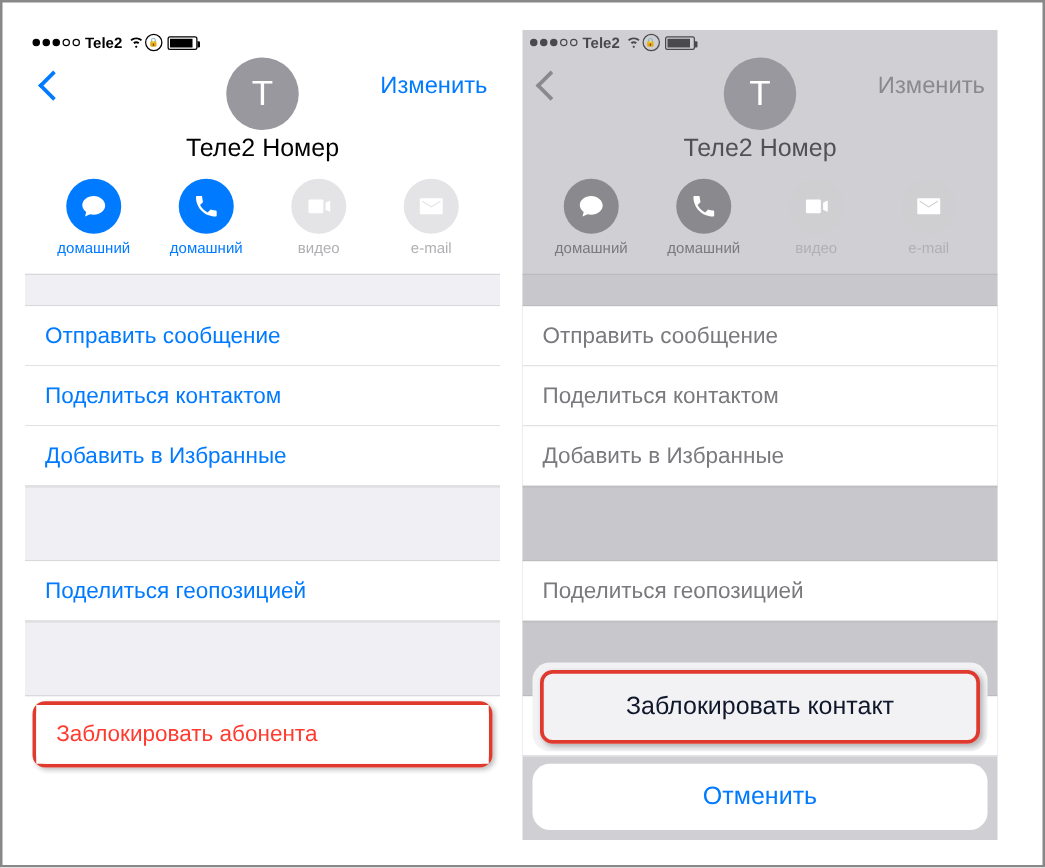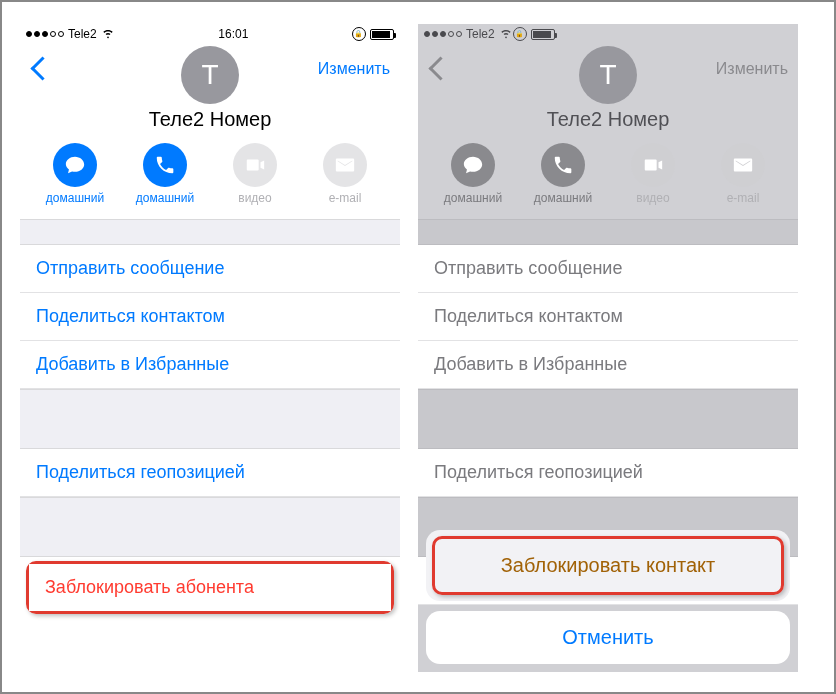--- a/index.html
+++ b/index.html
@@ -29,21 +29,21 @@
     overflow: hidden;
     font-size: 16px;
     color: #000;
   }
   .status-bar {
     height: 20px;
     display: flex;
     align-items: center;
     padding: 0 6px;
     font-size: 12px;
-    font-weight: 400;
+    font-weight: 700;
     color: #000;
   }
   .status-left { display: flex; align-items: center; gap: 4px; }
   .status-center { flex: 1; text-align: center; }
   .status-right { display: flex; align-items: center; gap: 4px; }
   .signal-dots { display: flex; gap: 2px; }
   .dot { width: 6px; height: 6px; border-radius: 50%; border: 1px solid #000; }
   .dot.filled { background: #000; }
   .battery {
     width: 24px; height: 11px; border: 1px solid #000; border-radius: 2px;
@@ -67,21 +67,21 @@
     padding: 0 10px;
   }
   .back-chevron {
     width: 14px; height: 24px; position: relative;
   }
   .back-chevron::before {
     content: ""; position: absolute; width: 14px; height: 14px;
     border-left: 3px solid #007aff; border-bottom: 3px solid #007aff;
     transform: rotate(45deg); top: 3px; left: 4px;
   }
-  .edit-btn { color: #007aff; font-size: 16px; }
+  .edit-btn { color: #007aff; font-size: 19px; }
 
   .avatar {
     width: 58px; height: 58px; border-radius: 50%; background: #98989e;
     color: #fff; display: flex; align-items: center; justify-content: center;
     font-size: 28px; margin: -48px auto 4px; 
   }
   .avatar-wrap { text-align:center; }
   .contact-name { text-align: center; font-size: 20px; font-weight: 400; margin-bottom: 12px; }
 
   .action-row {
@@ -134,21 +134,21 @@
   .sheet-card {
     background: #f2f2f5; border-radius: 14px; overflow: hidden; margin-bottom: 10px;
   }
   .sheet-msg {
     font-size: 13.5px; color: #8a8a8e; text-align: center; padding: 14px 20px 12px;
     border-bottom: 1px solid #dcdce0; line-height: 1.45;
   }
   .sheet-action {
     text-align: center; padding: 15px 0; font-size: 20px;
   }
-  .sheet-action.destructive { color: #a16207; }
+  .sheet-action.destructive { color: #0f172a; }
   .sheet-cancel {
     background: #fff; border-radius: 14px; text-align: center;
     padding: 15px 0; font-size: 20px; color: #007aff; font-weight: 400;
   }
 
   
   .ico { width: 22px; height: 22px; fill: currentColor; }
 </style>
 </head>
 <body>
@@ -166,21 +166,20 @@
               <span class="dot"></span>
               <span class="dot"></span>
         </div>
         <span>Tele2</span>
         <span>
           <svg class="ico" style="width:14px;height:14px" viewBox="0 0 24 24">
                 <path d="M12 18c.8 0 1.5.7 1.5 1.5S12.8 21 12 21s-1.5-.7-1.5-1.5S11.2 18 12 18zm-4.2-4.2c2.3-2.3 6.1-2.3 8.5 0l-1.8 1.8c-1.3-1.3-3.5-1.3-4.8 0zM4 10c4.4-4.4 11.6-4.4 16 0l-1.8 1.8c-3.4-3.4-9-3.4-12.4 0z"></path>
               </svg>
         </span>
       </div>
-      <div class="status-center">16:01</div>
       <div class="status-right">
         <span class="lock-rot">🔒</span>
         <div class="battery">
               <div class="battery-fill"></div>
             </div>
       </div>
     </div>
 
     <div class="nav-bar">
       <div class="back-chevron"></div>

